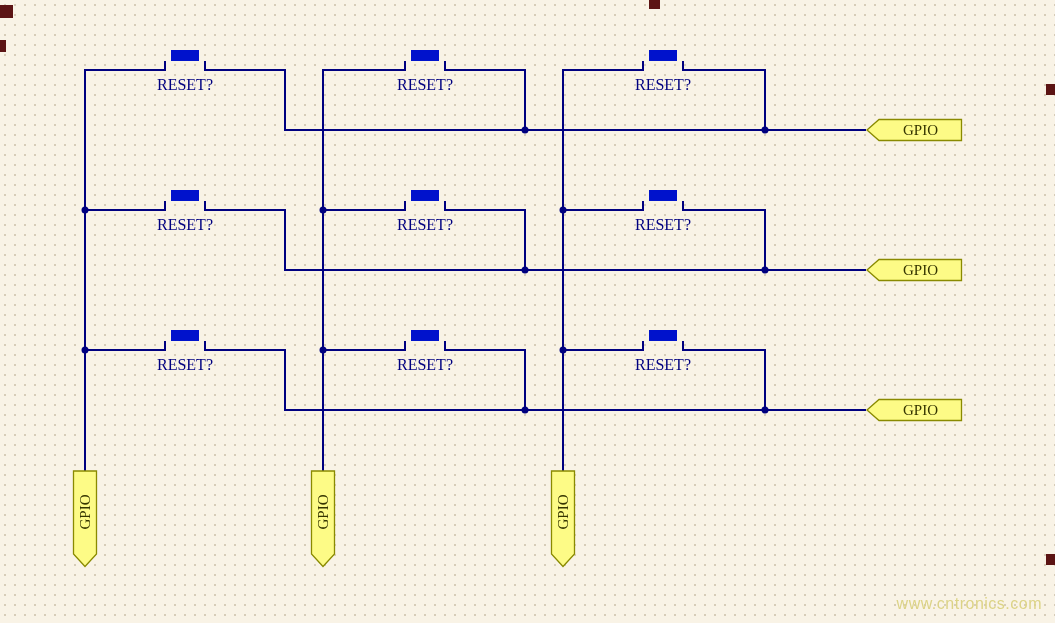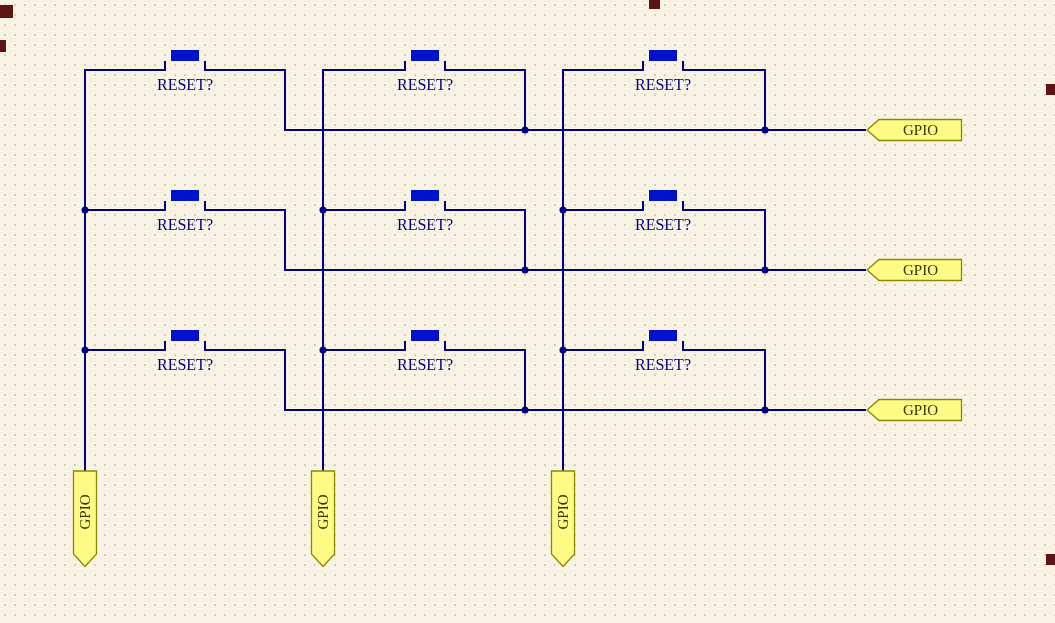--- a/index.html
+++ b/index.html
@@ -193,14 +193,15 @@
       </svg>
     <div class="bport-label port-label">GPIO</div>
   </div>
 
   <div class="edge-mark" style="left:0;top:5px;width:13px;height:13px"></div>
   <div class="edge-mark" style="left:0;top:40px;width:6px;height:12px"></div>
   <div class="edge-mark" style="left:649px;top:0;width:11px;height:9px"></div>
   <div class="edge-mark" style="left:1046px;top:84px;width:9px;height:11px"></div>
   <div class="edge-mark" style="left:1046px;top:554px;width:9px;height:11px"></div>
 
+  <div class="watermark">www.cntronics.com</div>
 
 </div>
 
 </body></html>

